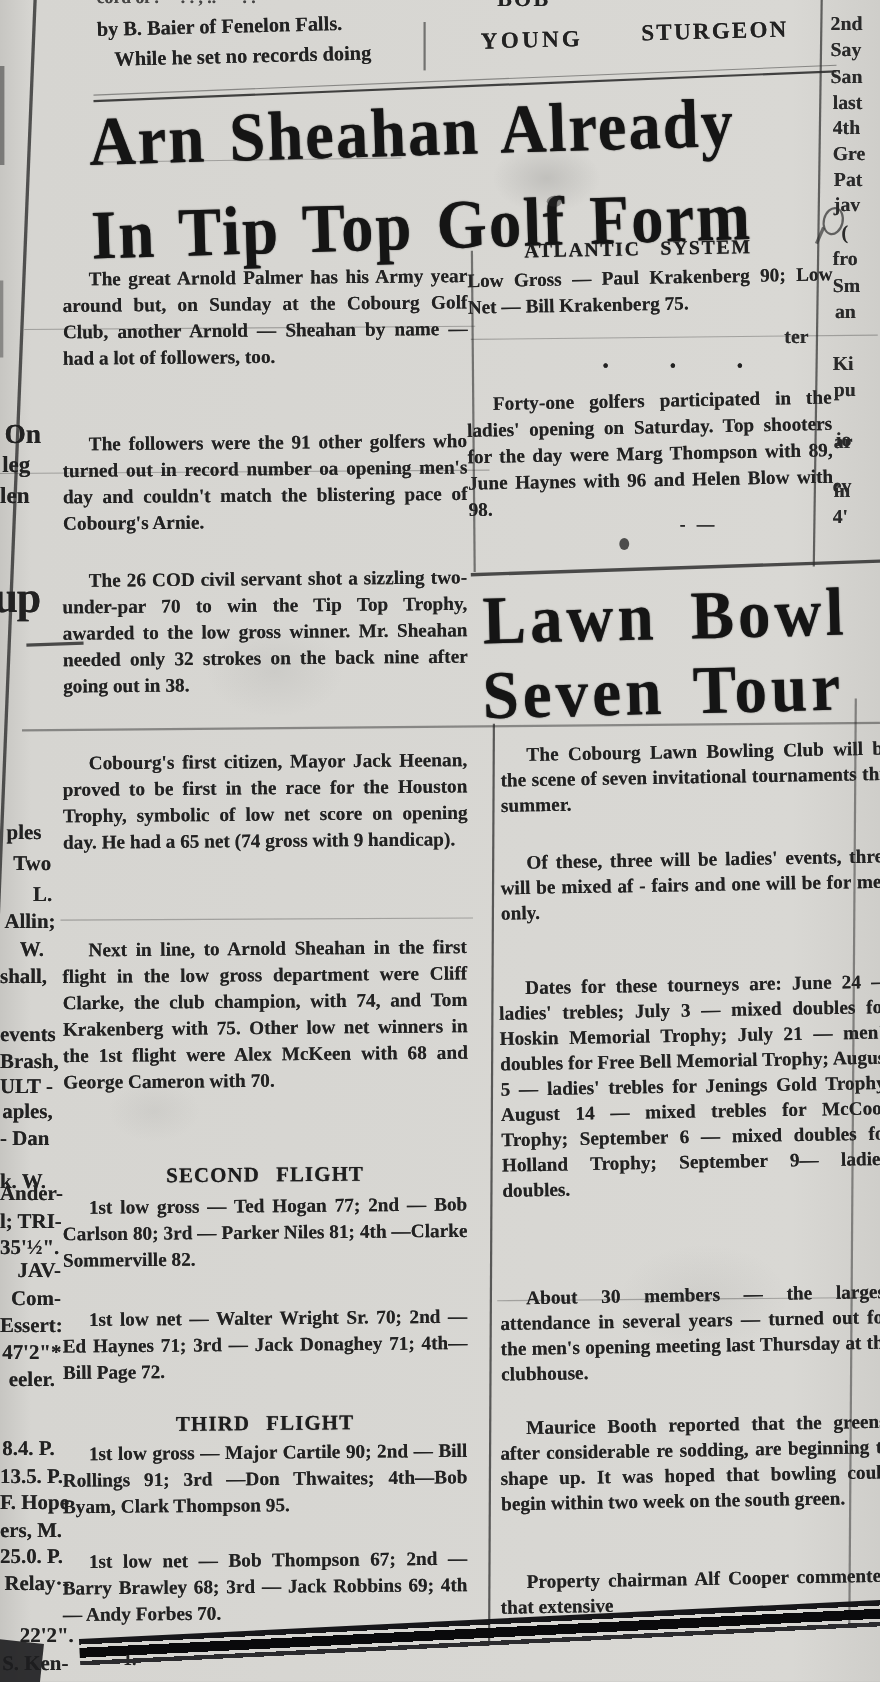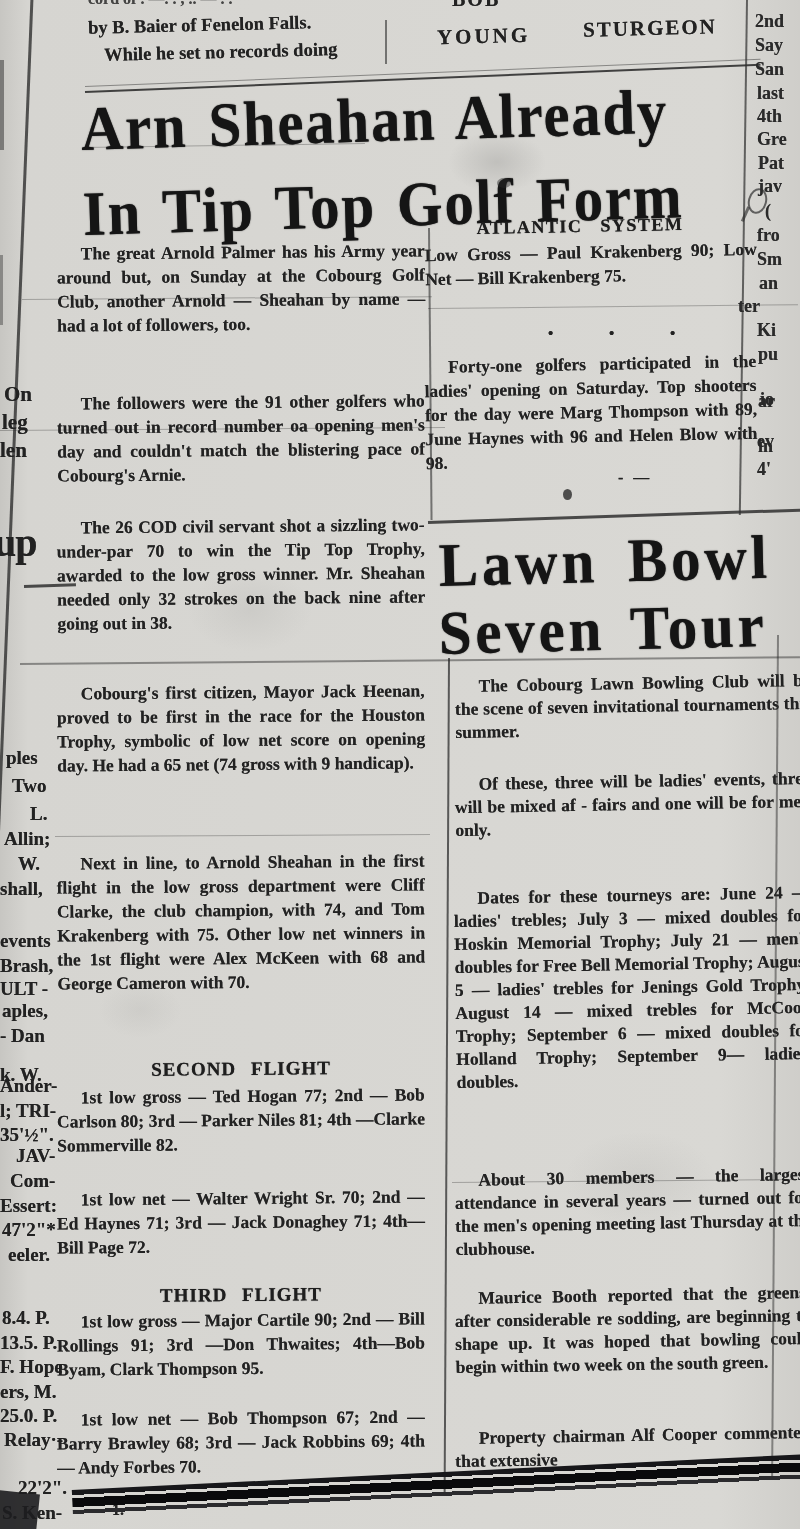--- a/index.html
+++ b/index.html
@@ -95,21 +95,21 @@
   <div class="rule-v" style="left:448px;top:658px;width:2px;height:838px;opacity:.75;transform:rotate(.3deg);"></div>
   <div class="rule-v" style="left:777px;top:635px;width:1.5px;height:845px;opacity:.5;transform:rotate(.4deg);"></div>
 
   <div class="rule-h faint" style="left:22px;top:299px;width:410px;height:1px;transform:rotate(-.4deg);"></div>
   <div class="rule-h faint" style="left:428px;top:308px;width:370px;height:1px;transform:rotate(-.6deg);"></div>
   <div class="rule-h faint" style="left:0;top:430px;width:445px;height:1px;transform:rotate(-.4deg);"></div>
   <div class="rule-h" style="left:20px;top:663px;width:780px;height:1.5px;opacity:.45;transform:rotate(-.5deg);"></div>
   <div class="rule-h faint" style="left:55px;top:836px;width:375px;height:1px;transform:rotate(-.3deg);"></div>
   <div class="rule-h faint" style="left:452px;top:1182px;width:345px;height:1px;transform:rotate(-.5deg);"></div>
 
-  <div class="frag" style="left:4px;top:383px;font-size:21px;">On</div>
+  <div class="frag" style="left:4px;top:383px;font-size:25px;">On</div>
   <div class="frag" style="left:2px;top:411px;font-size:21px;">leg</div>
   <div class="frag" style="left:0px;top:439px;font-size:21px;">len</div>
   <div class="frag" style="left:-6px;top:522px;font-size:40px;font-weight:900;letter-spacing:-1px;">up</div>
   <div class="rule-h" style="left:24px;top:585px;width:52px;height:3px;opacity:.8;transform:rotate(-2deg);"></div>
   <div class="frag" style="left:6px;top:748px;">ples</div>
   <div class="frag" style="left:12px;top:776px;">Two</div>
   <div class="frag" style="left:30px;top:804px;">L.</div>
   <div class="frag" style="left:4px;top:829px;">Allin;</div>
   <div class="frag" style="left:18px;top:854px;">W.</div>
   <div class="frag" style="left:0px;top:879px;">shall,</div>
@@ -142,21 +142,21 @@
   <div class="rfrag" style="left:755px;top:60px;">San</div>
   <div class="rfrag" style="left:757px;top:84px;">last</div>
   <div class="rfrag" style="left:757px;top:107px;">4th</div>
   <div class="rfrag" style="left:757px;top:130px;text-align:center;">Gre</div>
   <div class="rfrag" style="left:758px;top:154px;">Pat</div>
   <div class="rfrag" style="left:758px;top:177px;">jav</div>
   <div class="rfrag" style="left:765px;top:202px;">(</div>
   <div class="rfrag" style="left:757px;top:226px;">fro</div>
   <div class="rfrag" style="left:757px;top:250px;">Sm</div>
   <div class="rfrag" style="left:759px;top:274px;">an</div>
-  <div class="rfrag" style="left:738px;top:297px;">ter</div>
+  <div class="rfrag" style="left:713px;top:297px;">ter</div>
   <div class="rfrag" style="left:757px;top:321px;">Ki</div>
   <div class="rfrag" style="left:758px;top:345px;">pu</div>
   <div class="rfrag" style="left:760px;top:390px;">io</div>
   <div class="rfrag" style="left:758px;top:392px;">ar</div>
   <div class="rfrag" style="left:757px;top:432px;">ev</div>
   <div class="rfrag" style="left:758px;top:437px;">in</div>
   <div class="rfrag" style="left:757px;top:460px;">4'</div>
 
   <div class="stripe-band"></div>
   <div class="abs" style="left:-8px;top:1492px;width:46px;height:40px;background:#1d1d1f;transform:rotate(6deg);opacity:.9;"></div>

